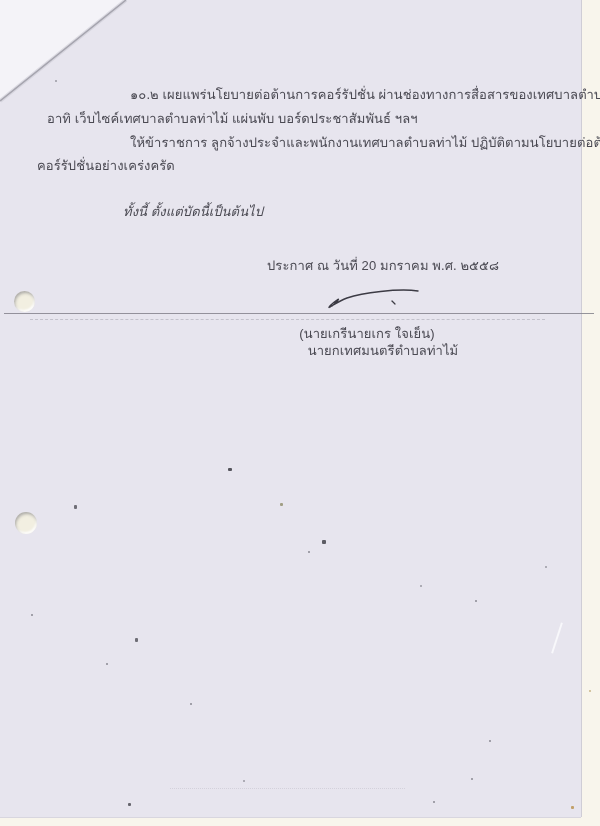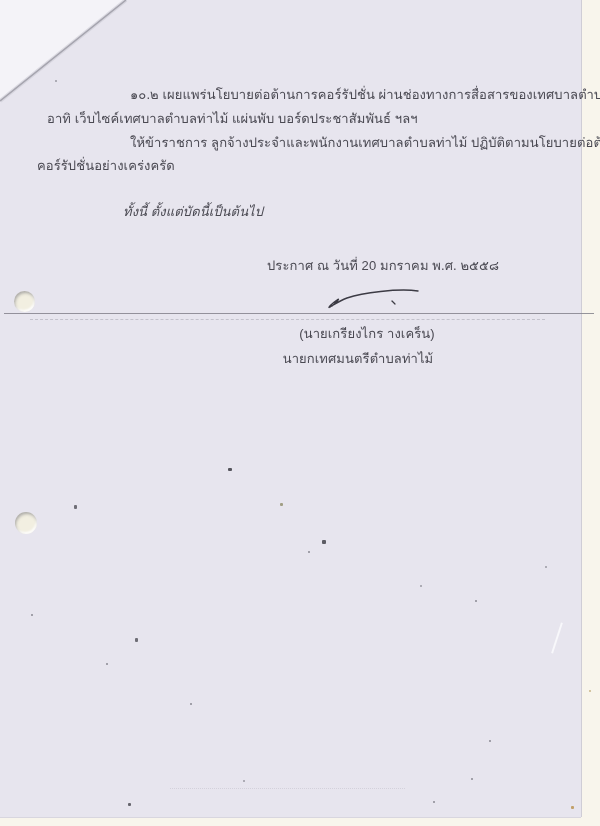--- a/index.html
+++ b/index.html
@@ -101,22 +101,22 @@
   <svg class="overlay-svg" viewBox="0 0 600 826">
     <path d="M418 291 C 398 288, 362 293, 347 298 C 339 301, 332 306, 330 307
              C 327 309, 331 304, 337 300 C 341 297, 336 303, 332 306" fill="none" stroke="#3c3b44" stroke-width="1.4" stroke-linecap="round"></path>
     <path d="M392 301 l3 3" fill="none" stroke="#3c3b44" stroke-width="1.2" stroke-linecap="round"></path>
   </svg>
 
   <div class="crease-main"></div>
   <div class="crease-faint"></div>
   <div class="crease-bottom-faint"></div>
 
-  <div class="textline centered" style="left:252px; top:325px; width:230px;">(นายเกรียงไกร   างเคร็น)</div>
-  <div class="textline centered" style="left:243px; top:342px; width:230px;margin-top:8px;">นายกเทศมนตรีตำบลท่าไม้</div>
+  <div class="textline centered" style="left:252px; top:325px; width:230px;">(นายเกรีนายเกร   ใจเย็น)</div>
+  <div class="textline centered" style="left:268px; top:342px; width:230px;">นายกเทศมนตรีตำบลท่าไม้</div>
 
   <div class="punch-hole hole-1"></div>
   <div class="punch-hole hole-2"></div>
 
   <div class="speck" style="left:74px;  top:505px; width:3px; height:4px; background:#6f6e76;"></div>
   <div class="speck" style="left:322px; top:540px; width:4px; height:4px; background:#5d5c64;"></div>
   <div class="speck" style="left:308px; top:551px; width:2px; height:2px; background:#8a8992;"></div>
   <div class="speck" style="left:228px; top:468px; width:4px; height:3px; background:#55545c;"></div>
   <div class="speck" style="left:280px; top:503px; width:3px; height:3px; background:#a19e84;"></div>
   <div class="speck" style="left:135px; top:638px; width:3px; height:4px; background:#6f6e76;"></div>

